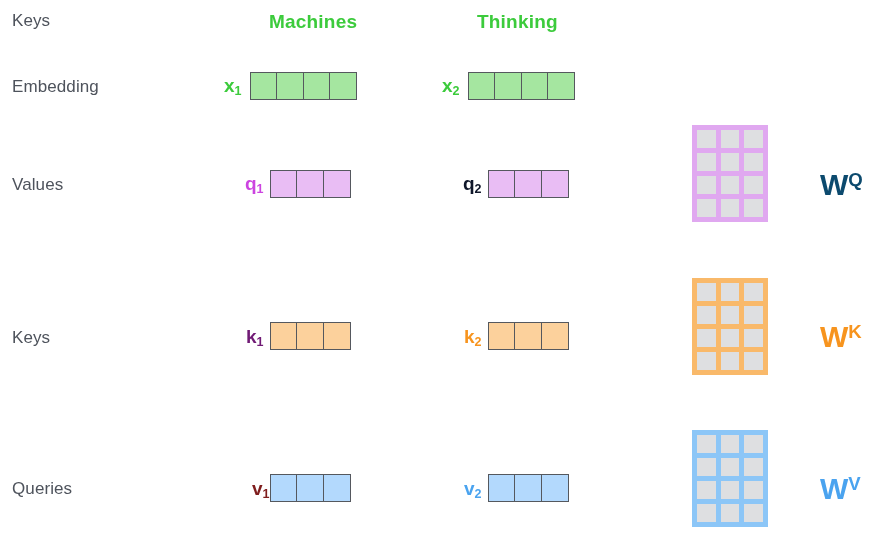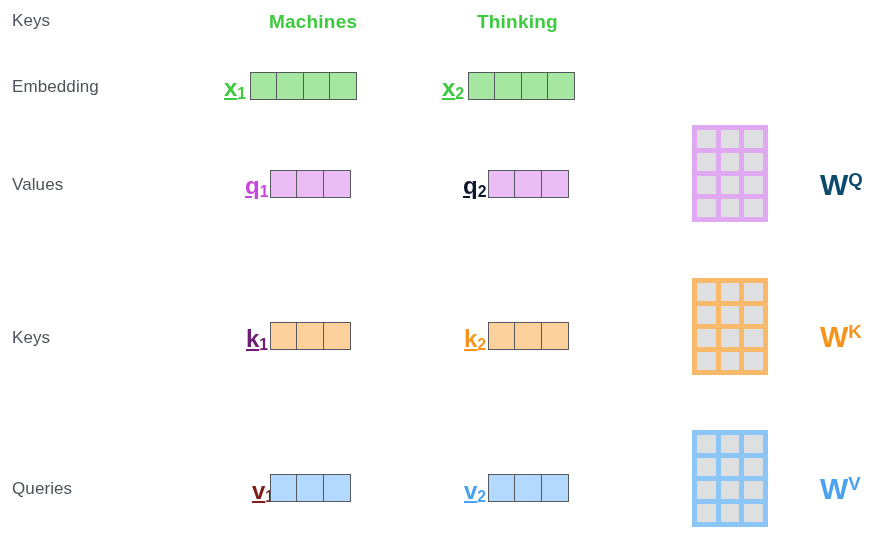--- a/index.html
+++ b/index.html
@@ -52,25 +52,24 @@
     height: 28px;
     box-sizing: border-box;
     border: 1.6px solid #55585e;
     margin-left: -1.6px;
   }
   .vector .cell:first-child { margin-left: 0; }
 
   
   .vec-symbol {
     position: absolute;
-    font-size: 24px;
+    font-size: 19px;
     font-weight: bold;
     white-space: nowrap;
     line-height: 1;
-    text-decoration: underline;
   }
   .vec-symbol sub {
     font-size: 0.66em;
     font-weight: bold;
     vertical-align: baseline;
     position: relative;
     bottom: -0.22em;
   }
 
   

